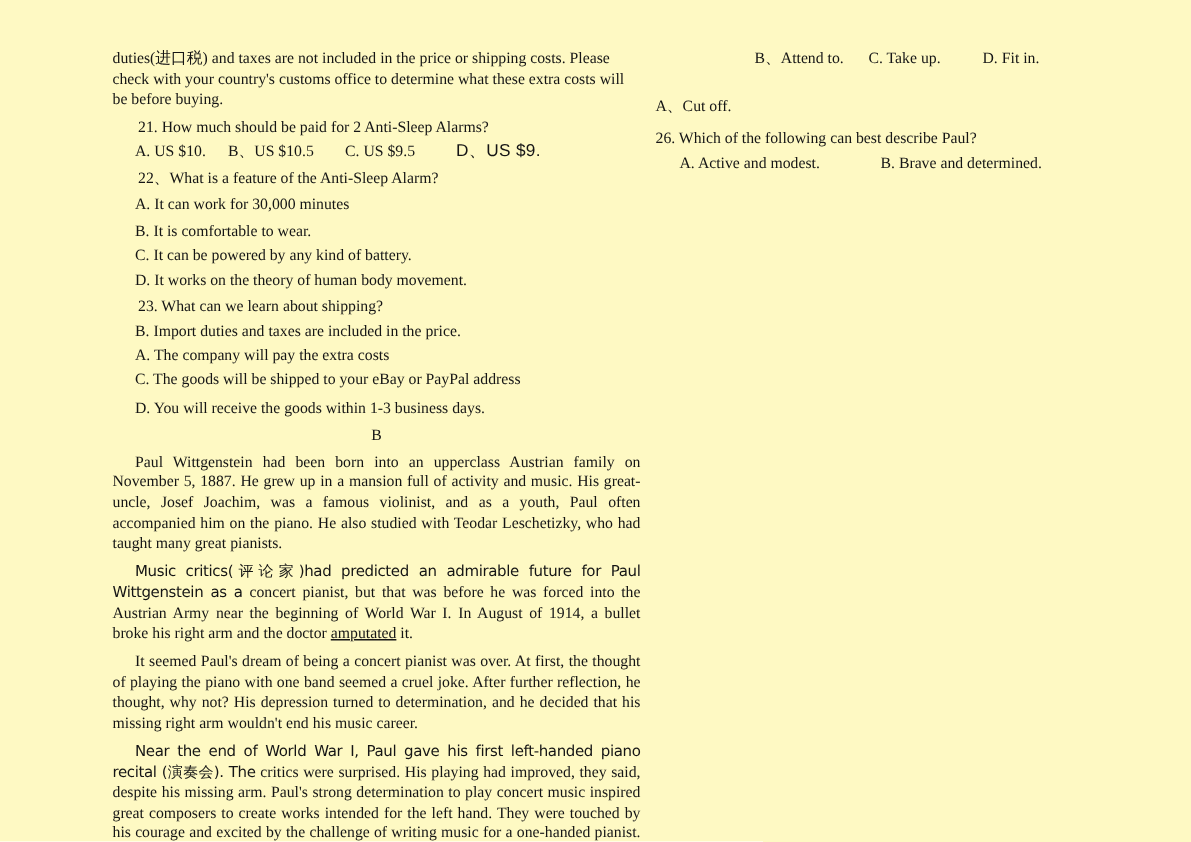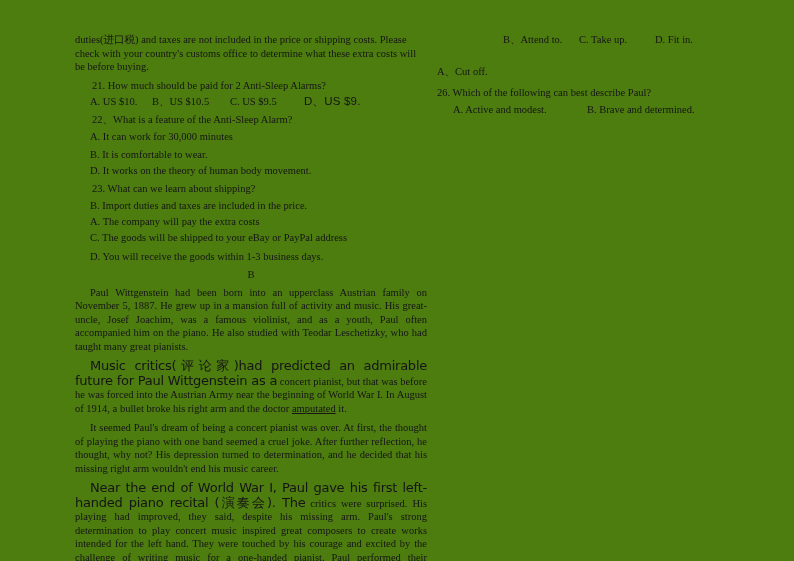--- a/index.html
+++ b/index.html
@@ -4,21 +4,21 @@
 <style>
   html, body {
     margin: 0;
     padding: 0;
     background: #ffffff;
   }
   #page {
     position: relative;
     width: 794px;
     height: 561px;
-    background: #4d7c0f;
+    background: #fef9c3;
     overflow: hidden;
     font-family: "Liberation Serif", "DejaVu Serif", serif;
     font-size: 10.5px;
     line-height: 13.6px;
     color: #151515;
   }
   .col {
     position: absolute;
     top: 33px;
   }
@@ -53,21 +53,21 @@
   }
 
   .para {
     text-indent: 15px;
     margin-bottom: 5.5px;
     text-align: justify;
   }
 
   .alt-font {
     font-family: "DejaVu Sans", sans-serif;
-    font-size: 13px;
+    font-size: 10px;
     letter-spacing: -0.25px;
   }
   .alt-font-large {
     font-family: "Liberation Sans", "DejaVu Sans", sans-serif;
     font-size: 11.5px;
     letter-spacing: 0.2px;
   }
   .underlined { text-decoration: underline; }
 
   
@@ -95,20 +95,21 @@
     <div class="options-row q21-row">
       <span class="opt">A. US $10.</span>
       <span class="opt">B、US $10.5</span>
       <span class="opt">C. US $9.5</span>
       <span class="opt alt-font-large">D、US $9.</span>
     </div>
 
     <div class="question">22、What is a feature of the Anti-Sleep Alarm?</div>
     <div class="option-line">A. It can work for 30,000 minutes</div>
     <div class="option-line spaced">B. It is comfortable to wear.</div>
+    <div class="option-line">C. It can be powered by any kind of battery.</div>
     <div class="option-line">D. It works on the theory of human body movement.</div>
 
     <div class="question">23. What can we learn about shipping?</div>
     <div class="option-line">B. Import duties and taxes are included in the price.</div>
     <div class="option-line">A. The company will pay the extra costs</div>
     <div class="option-line">C. The goods will be shipped to your eBay or PayPal address</div>
     <div class="option-line spaced">D. You will receive the goods within 1-3 business days.</div>
 
     <div class="section-label">B</div>
 

